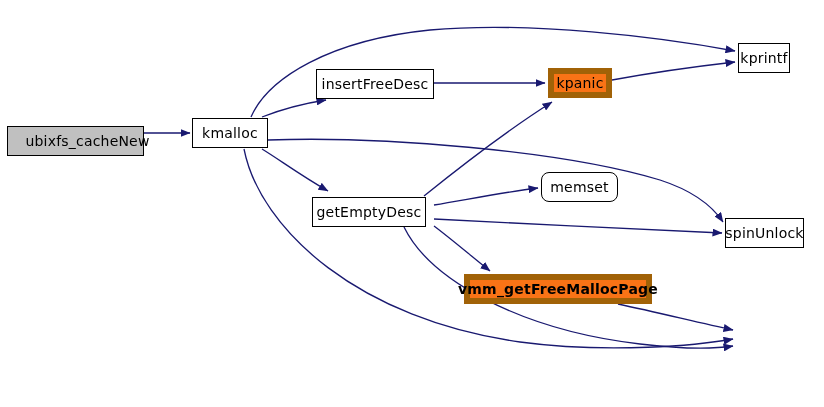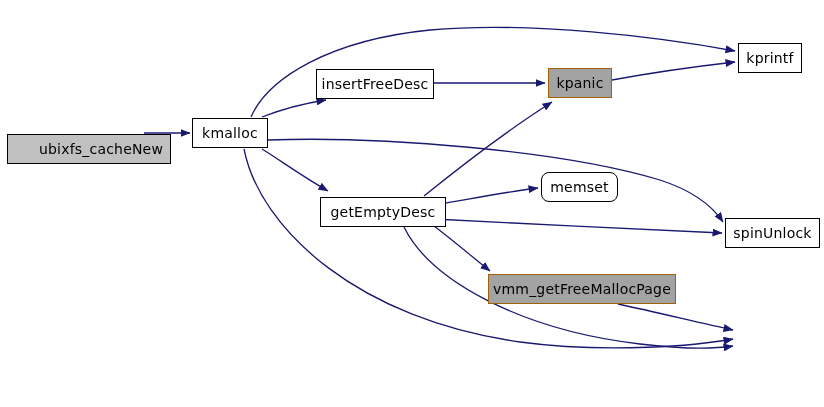--- a/index.html
+++ b/index.html
@@ -34,22 +34,22 @@
     background: #ffffff;
     border: 1px solid #000000;
     white-space: nowrap;
     z-index: 2;
   }
   .node.highlight {
     background: #c0c0c0;
     border: 1px solid #000000;
   }
   .node.external {
-    border: 1px solid #a16207;
-    background: #a3a3a3;
+    border: 6px solid #a16207;
+    background: #f97316;
   }
   .node-label {
     pointer-events: none;
   }
 </style>
 </head>
 <body>
 
 <div id="canvas">
 
@@ -85,50 +85,50 @@
       <path d="M434,219 C520,224 640,229 722,233"></path>
 
       <path d="M434,226 C450,238 470,255 490,271"></path>
 
       <path d="M404,227 C430,280 520,330 640,344 C690,350 720,348 733,346"></path>
 
       <path d="M618,304 C660,313 700,323 733,330"></path>
     </g>
   </svg>
 
-  <div class="node highlight" style="left:7px; top:134px; width:164px; height:30px;padding-left:24px;">
+  <div class="node highlight" style="left:7px; top:126px; width:137px; height:30px;padding-left:24px;">
     <span class="node-label">ubixfs_cacheNew</span>
   </div>
 
   <div class="node" style="left:192px; top:118px; width:76px; height:30px;">
     <span class="node-label">kmalloc</span>
   </div>
 
   <div class="node" style="left:316px; top:69px; width:118px; height:30px;">
     <span class="node-label">insertFreeDesc</span>
   </div>
 
   <div class="node external" style="left:548px; top:68px; width:64px; height:30px;">
     <span class="node-label">kpanic</span>
   </div>
 
-  <div class="node" style="left:738px; top:43px; width:64px; height:30px;">
+  <div class="node" style="left:738px; top:43px; width:52px; height:30px;">
     <span class="node-label">kprintf</span>
   </div>
 
-  <div class="node" style="left:320px; top:197px; width:126px; height:30px;text-align:right;">
+  <div class="node" style="left:312px; top:197px; width:114px; height:30px;text-align:right;">
     <span class="node-label">getEmptyDesc</span>
   </div>
 
   <div class="node" style="left:541px; top:172px; width:77px; height:30px;border-radius:8px;">
     <span class="node-label">memset</span>
   </div>
 
-  <div class="node" style="left:725px; top:218px; width:95px; height:30px;">
+  <div class="node" style="left:725px; top:218px; width:79px; height:30px;">
     <span class="node-label">spinUnlock</span>
   </div>
 
-  <div class="node external" style="left:488px; top:274px; width:188px; height:30px;">
+  <div class="node external" style="left:464px; top:274px; width:188px; height:30px;font-weight:bold;">
     <span class="node-label">vmm_getFreeMallocPage</span>
   </div>
 
 
 </div>
 
 </body></html>

